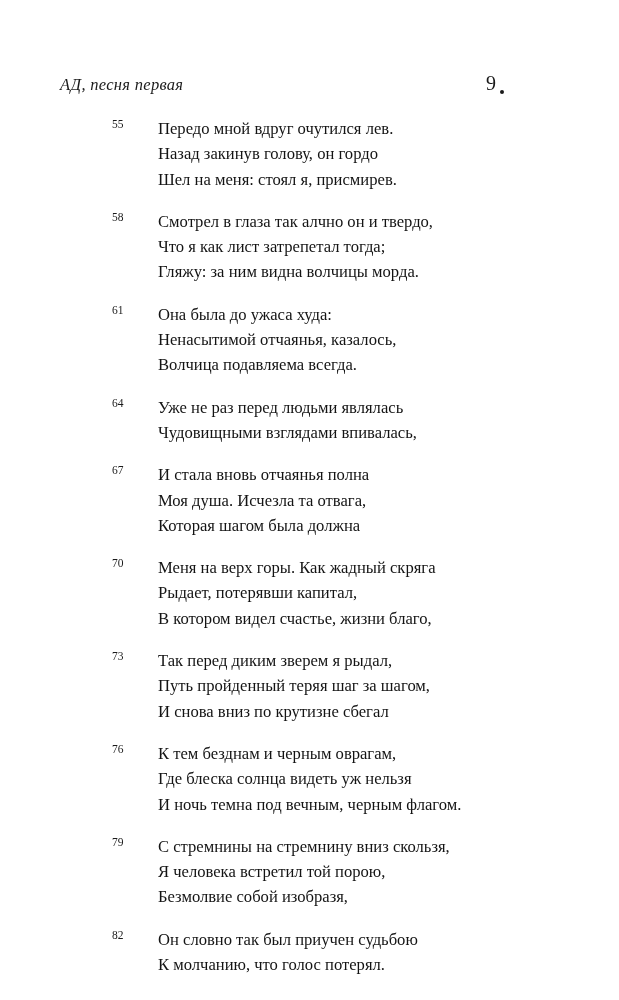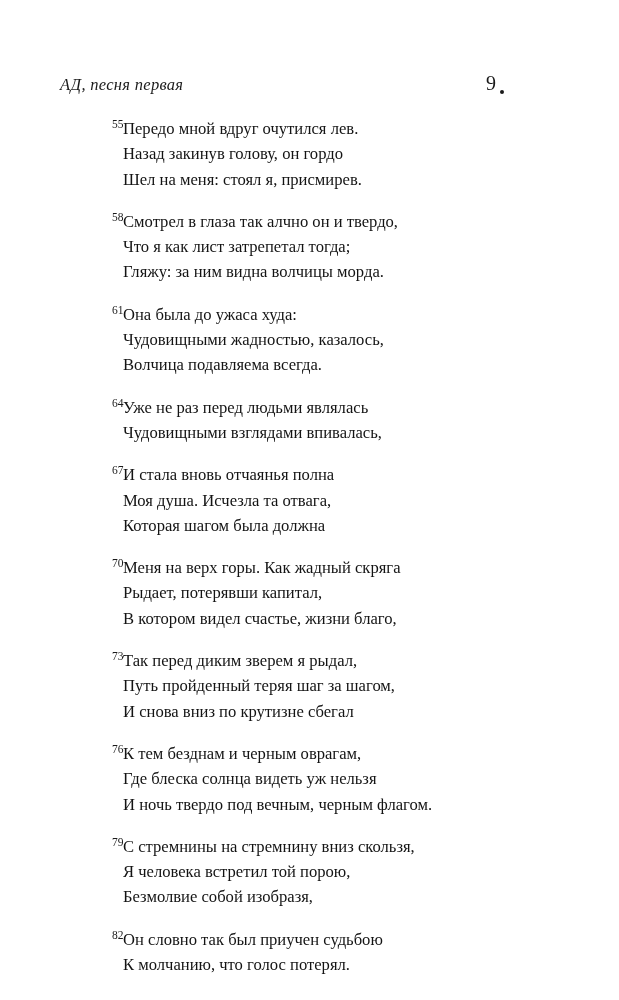--- a/index.html
+++ b/index.html
@@ -72,21 +72,21 @@
     position: absolute;
     left: 52px;
     top: 2px;
     width: 22px;
     text-align: left;
     font-family: "Liberation Serif", serif;
     font-size: 11.5px;
     color: #1a1a1a;
   }
   .lines {
-    margin-left: 63px;
+    margin-left: 98px;
   }
   .line {
     font-family: "Liberation Serif", serif;
     font-size: 16.6px;
     line-height: 25.3px;
     color: #141414;
     white-space: pre;
   }
 </style>
 </head>
@@ -113,21 +113,21 @@
         <div class="lines">
           <div class="line">Смотрел в глаза так алчно он и твердо,</div>
           <div class="line">Что я как лист затрепетал тогда;</div>
           <div class="line">Гляжу: за ним видна волчицы морда.</div>
         </div>
       </div>
       <div class="stanza">
         <div class="num">61</div>
         <div class="lines">
           <div class="line">Она была до ужаса худа:</div>
-          <div class="line">Чудовищными жадностью, казалось,</div>
+          <div class="line">Ненасытимой отчаянья, казалось,</div>
           <div class="line">Волчица подавляема всегда.</div>
         </div>
       </div>
       <div class="stanza">
         <div class="num">64</div>
         <div class="lines">
           <div class="line">Уже не раз перед людьми являлась</div>
           <div class="line">Чудовищными взглядами впивалась,</div>
         </div>
       </div>
@@ -153,21 +153,21 @@
           <div class="line">Так перед диким зверем я рыдал,</div>
           <div class="line">Путь пройденный теряя шаг за шагом,</div>
           <div class="line">И снова вниз по крутизне сбегал</div>
         </div>
       </div>
       <div class="stanza">
         <div class="num">76</div>
         <div class="lines">
           <div class="line">К тем безднам и черным оврагам,</div>
           <div class="line">Где блеска солнца видеть уж нельзя</div>
-          <div class="line">И ночь твердо под вечным, черным флагом.</div>
+          <div class="line">И ночь темна под вечным, черным флагом.</div>
         </div>
       </div>
       <div class="stanza">
         <div class="num">79</div>
         <div class="lines">
           <div class="line">С стремнины на стремнину вниз скользя,</div>
           <div class="line">Я человека встретил той порою,</div>
           <div class="line">Безмолвие собой изобразя,</div>
         </div>
       </div>

